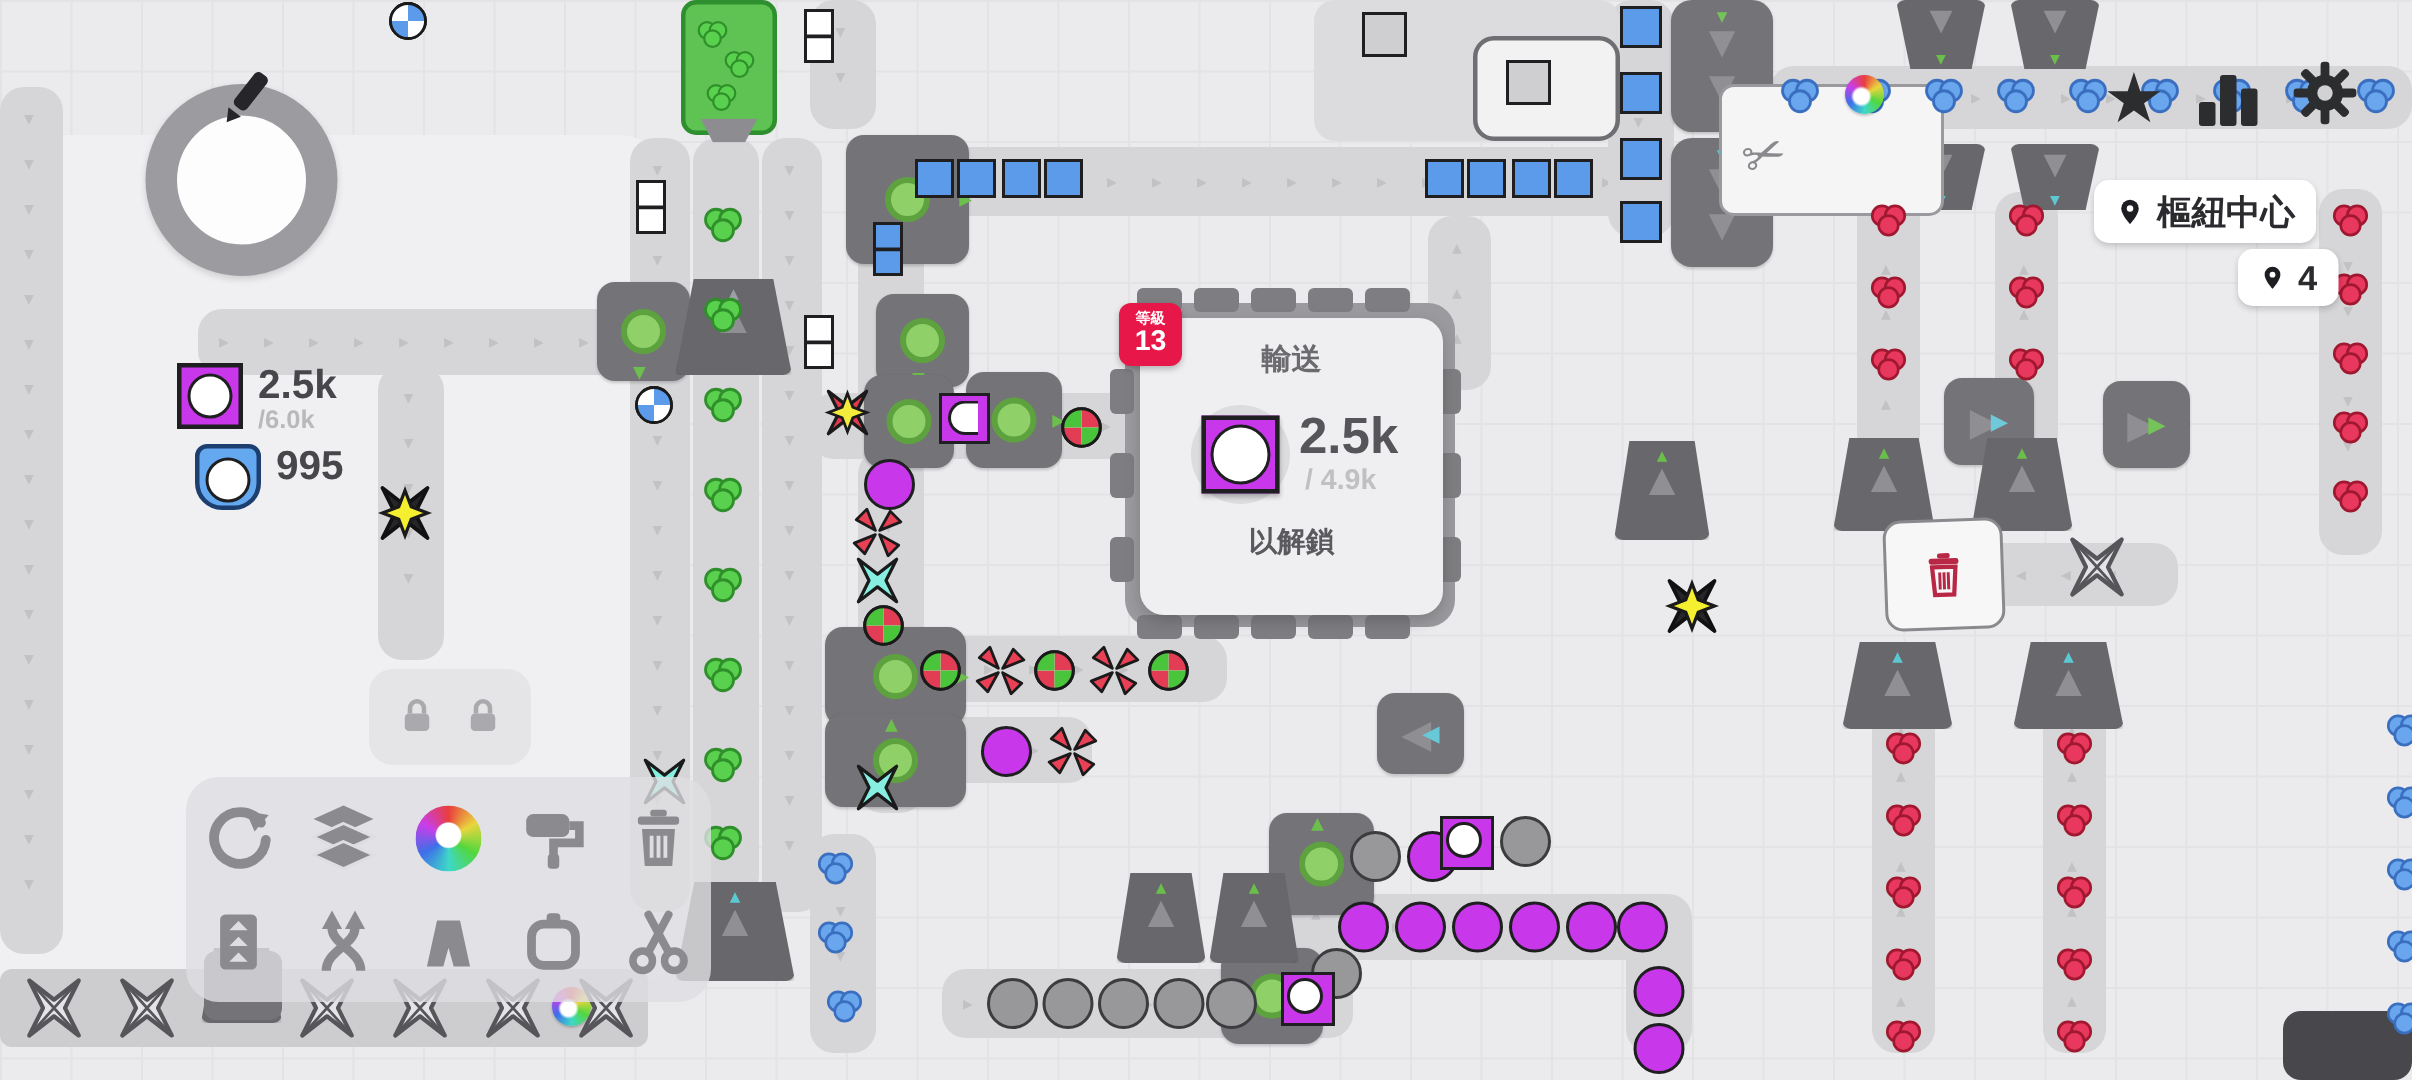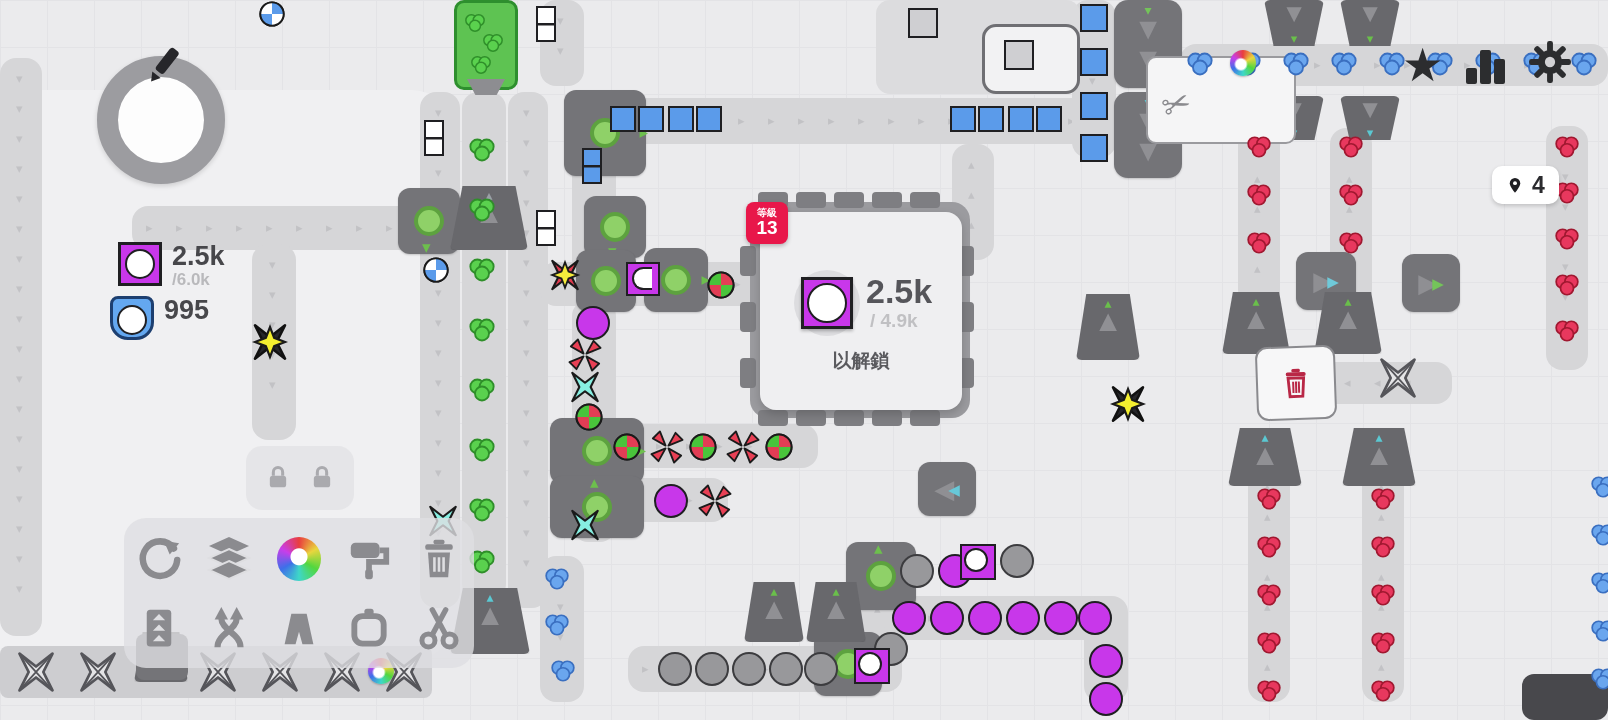--- a/index.html
+++ b/index.html
@@ -1171,51 +1171,59 @@
             <rect x="10.4" y="0.6" width="3.2" height="6" rx="1.2" transform="rotate(225 12 12)"></rect>
             <rect x="10.4" y="0.6" width="3.2" height="6" rx="1.2" transform="rotate(270 12 12)"></rect>
             <rect x="10.4" y="0.6" width="3.2" height="6" rx="1.2" transform="rotate(315 12 12)"></rect>
           </g>
         <circle cx="12" cy="12" r="6.6"></circle>
       </g>
       <circle cx="12" cy="12" r="2.8" fill="#d2d2d5"></circle>
     </svg>
   </div>
 
+  <div class="hud pill" id="marker-hub">
+    <svg width="20" height="20" viewBox="0 0 24 24">
+      <path d="M12 22 C12 22 5 14.5 5 9.5 A7 7 0 0 1 19 9.5 C19 14.5 12 22 12 22 Z" fill="#1e1e22"></path>
+      <circle cx="12" cy="9.5" r="2.6" fill="#fff"></circle>
+    </svg>
+    <span>樞紐中心</span>
+  </div>
   <div class="hud pill" id="marker-pins">
     <svg width="18" height="18" viewBox="0 0 24 24">
       <path d="M12 22 C12 22 5 14.5 5 9.5 A7 7 0 0 1 19 9.5 C19 14.5 12 22 12 22 Z" fill="#1e1e22"></path>
       <circle cx="12" cy="9.5" r="2.6" fill="#fff"></circle>
     </svg>
     <span>4</span>
   </div>
 
   <div class="hud res" style="left:118px;top:242px;">
     <div class="shape-ic" style="background:#c837ea;border:3px solid #1f1f22;">
       <div class="circ cross" style="left:4px;top:4px;width:30px;height:30px;background:#fff;"></div>
     </div>
     <div>
       <div class="num">2.5k</div>
       <div class="sub">/6.0k</div>
     </div>
   </div>
-  <div class="hud res" style="left:110px;top:296px;">
+  <div class="hud res" style="left:130px;top:296px;">
     <div class="shape-ic" style="background:#64a8f0;border:3px solid #1d3f70;border-radius:8px 8px 18px 18px;">
       <div class="circ cross" style="left:4px;top:6px;width:30px;height:30px;background:#fff;"></div>
     </div>
     <div>
       <div class="num">995</div>
     </div>
   </div>
 
   <div class="hud" id="popup">
     <div class="badge">
       <div class="bl">等級</div>
       <div class="bv">13</div>
     </div>
+    <div class="title">輸送</div>
     <div class="shape-wrap">
       <div style="position:relative;width:52px;height:52px;background:#c837ea;border:3px solid #1f1f22;box-sizing:border-box;box-shadow:0 2px 3px rgba(0,0,0,.25);">
         <div class="circ cross" style="left:3px;top:3px;width:40px;height:40px;background:#fff;"></div>
       </div>
     </div>
     <div class="amount">2.5k</div>
     <div class="target">/ 4.9k</div>
     <div class="unlock">以解鎖</div>
   </div>
 

